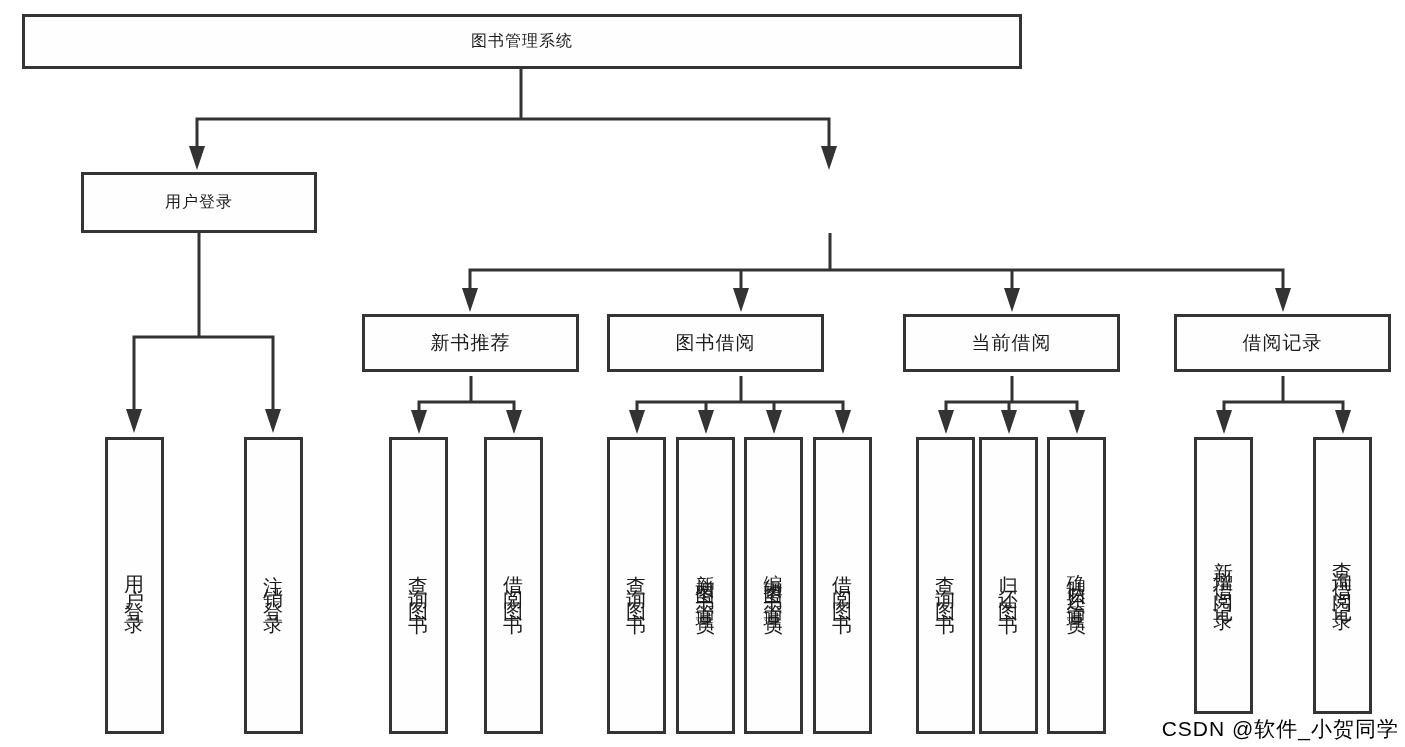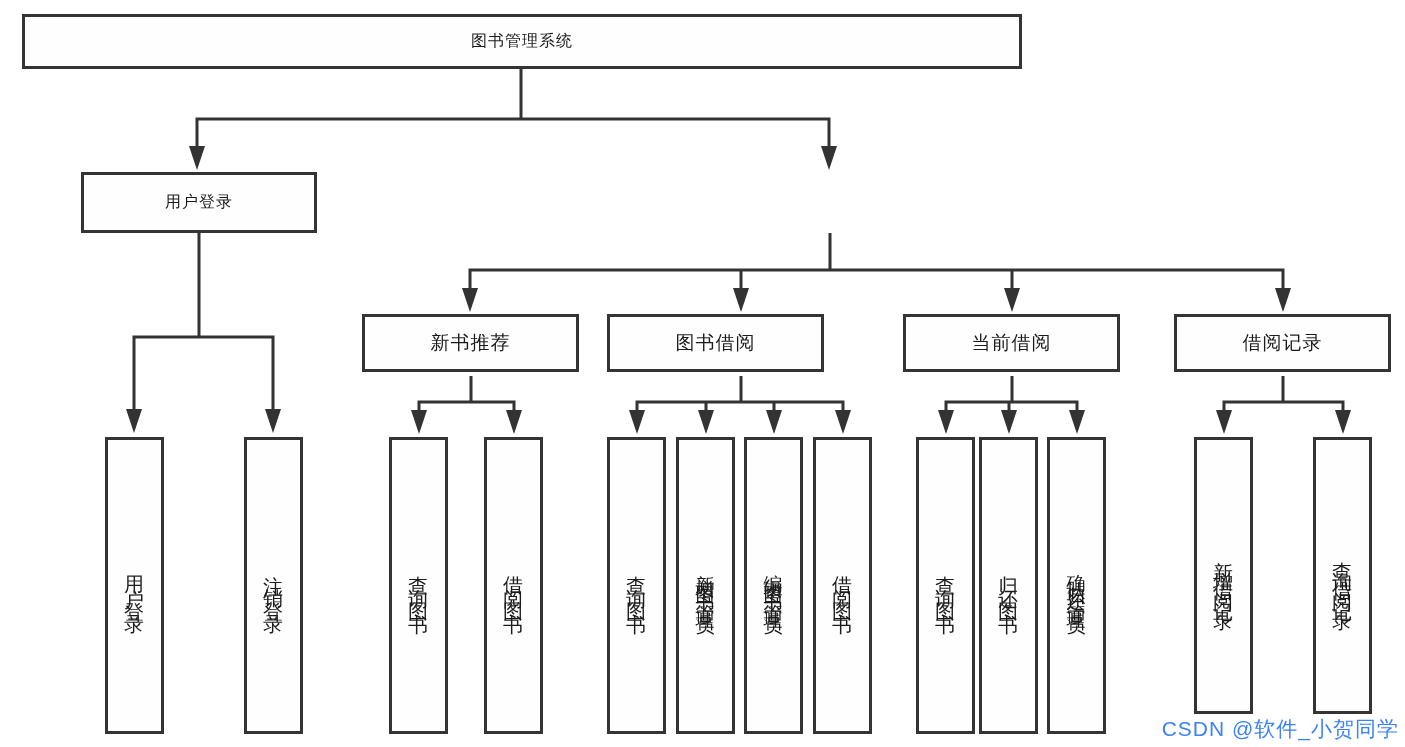--- a/index.html
+++ b/index.html
@@ -56,21 +56,21 @@
     color: #1b1b1b;
   }
   .ls4 .vtext { letter-spacing: 13px; }
   .ls6 .vtext { letter-spacing: 10px; }
   .ls9 .vtext { letter-spacing: 6px; font-size: 19px; }
   .watermark {
     position: absolute;
     right: 6px;
     bottom: 4px;
     font-size: 21px;
-    color: #3b82f6;
+    color: #000000;
     letter-spacing: 1px;
     z-index: 3;
     white-space: nowrap;
   }
 </style>
 </head>
 <body>
 
 <div id="canvas">
 

